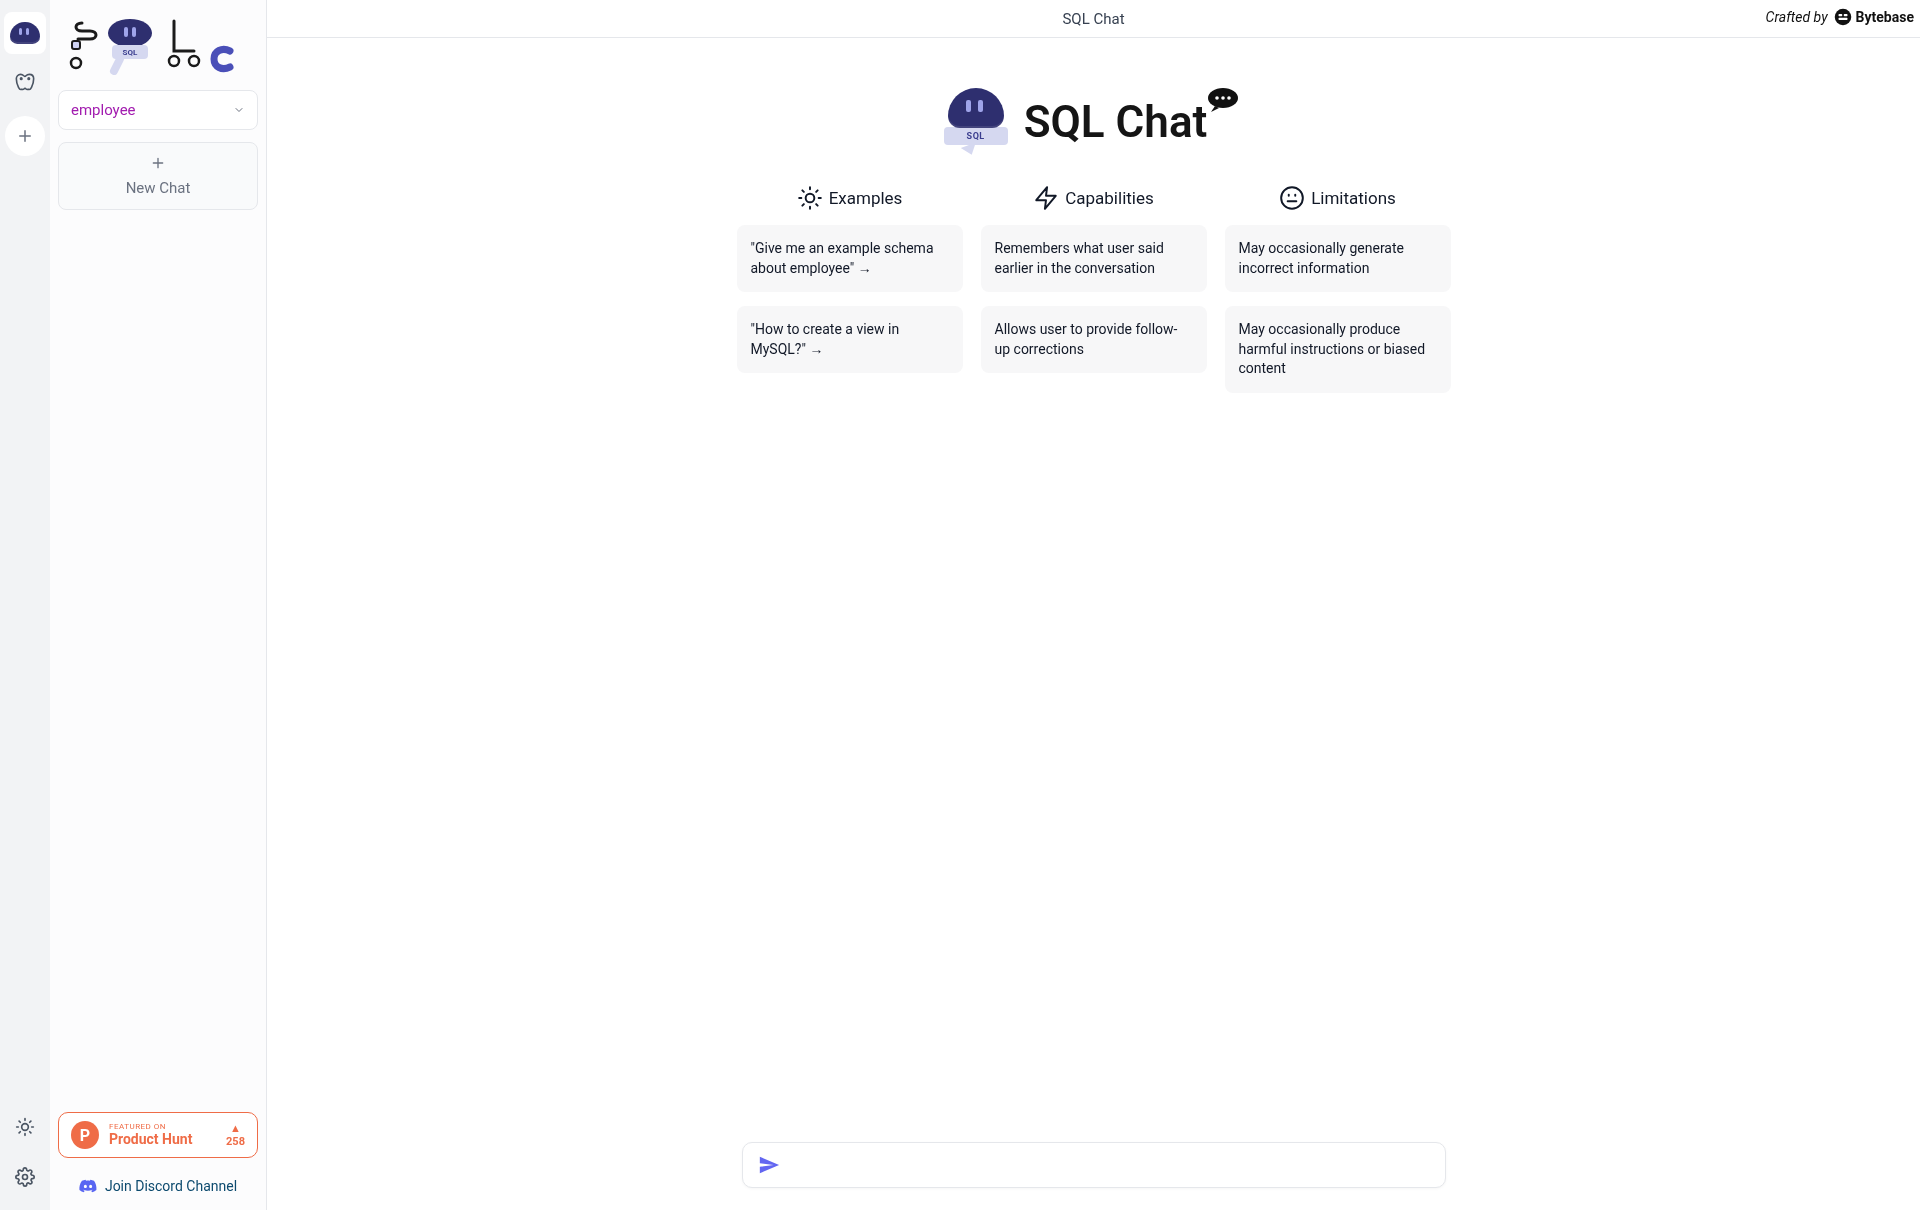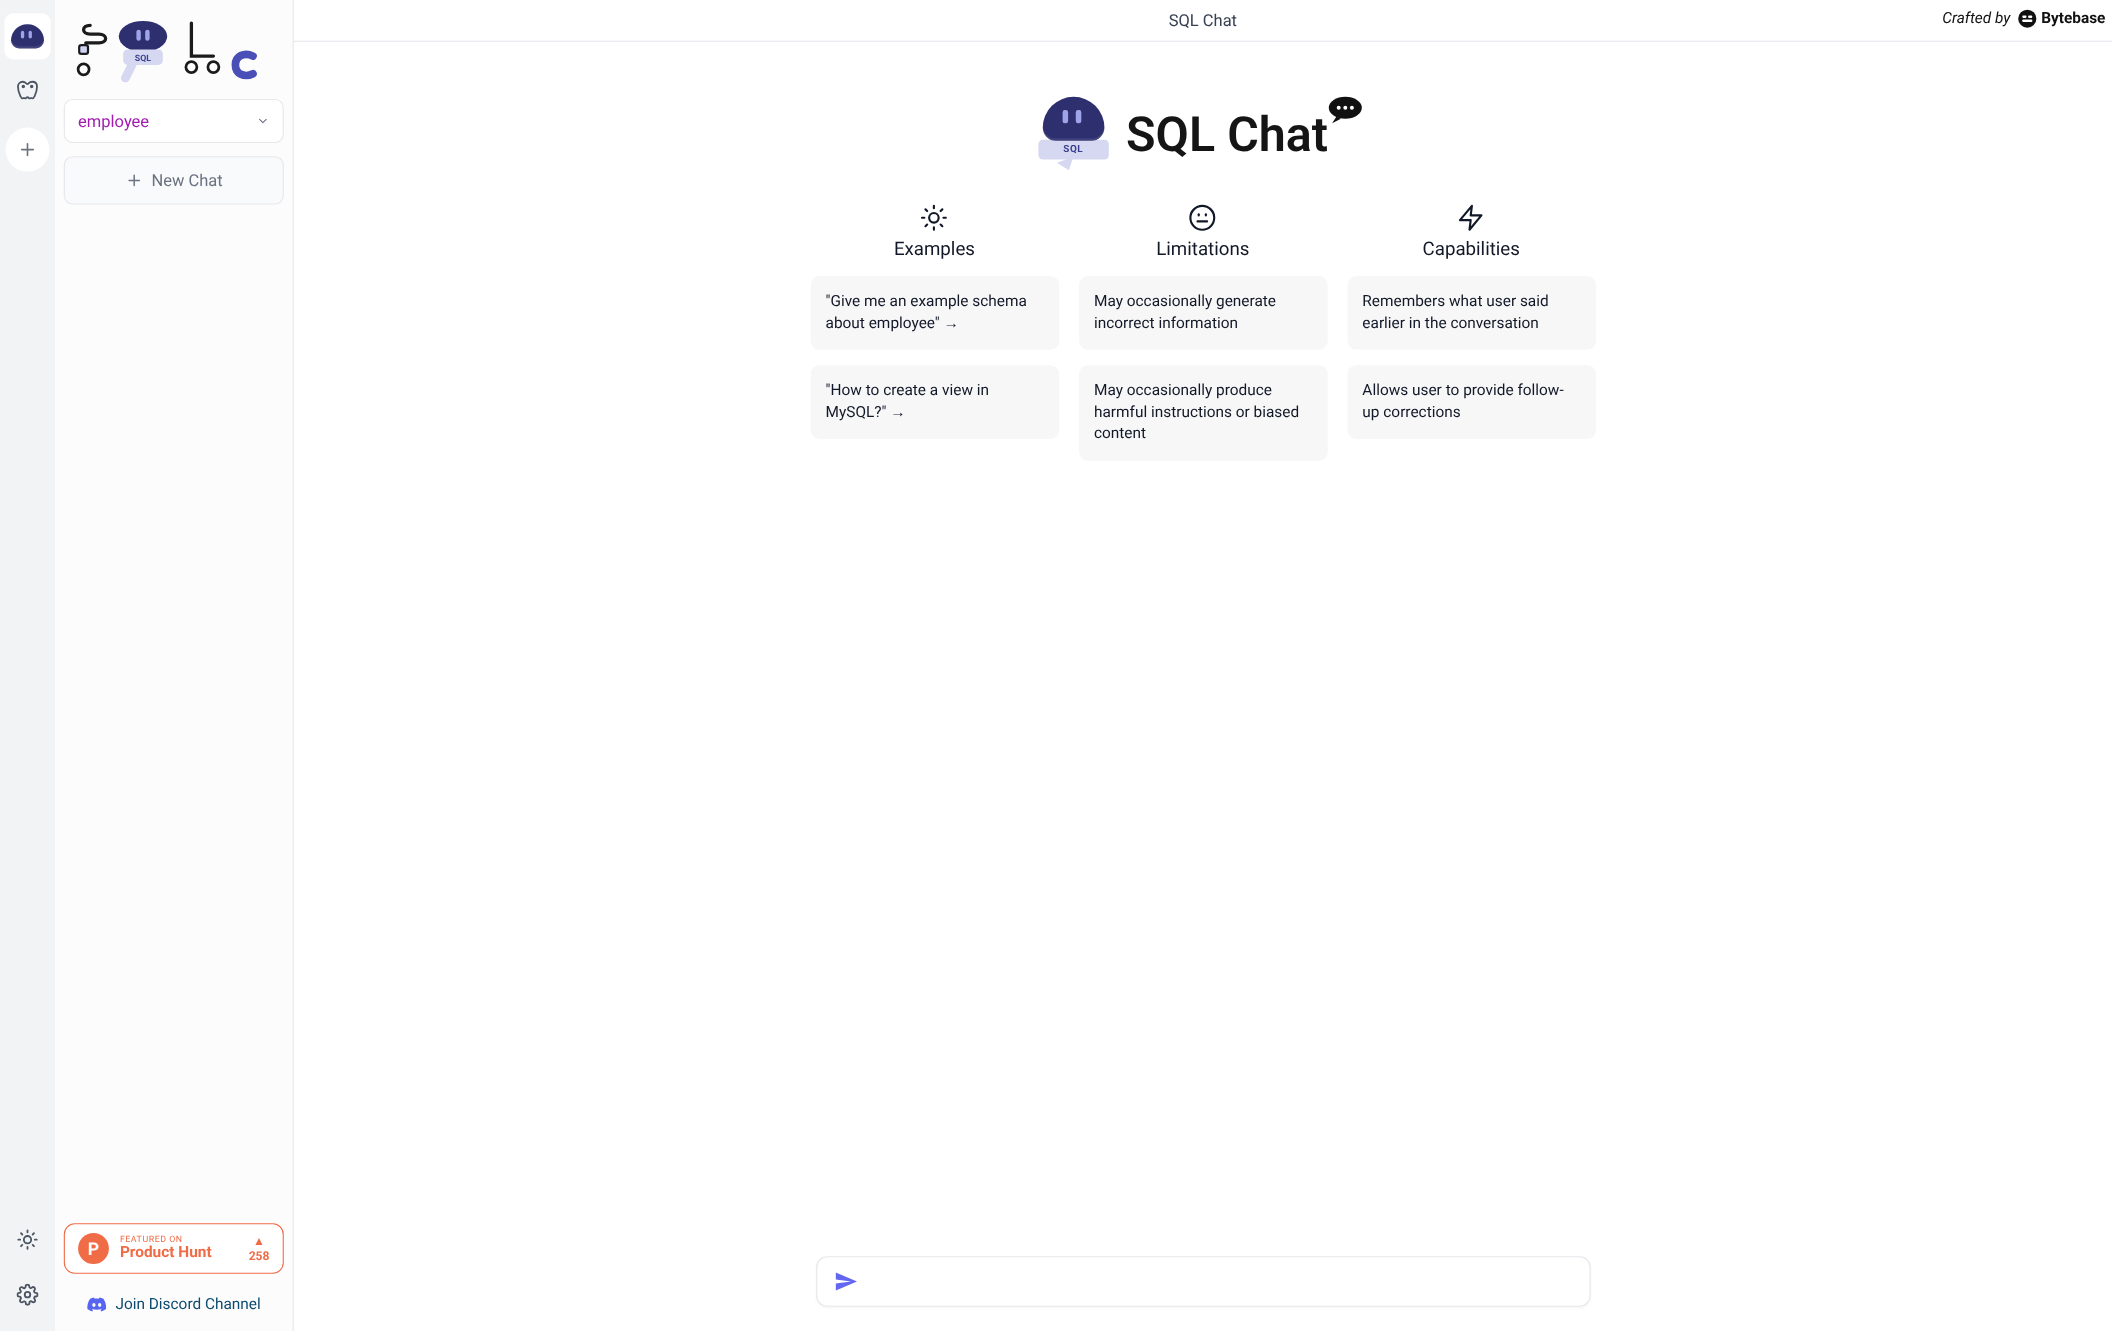--- a/index.html
+++ b/index.html
@@ -84,20 +84,21 @@
       border-radius: 8px;
       background: #f9fafb;
       padding: 12px;
       display: flex;
       align-items: center;
       justify-content: center;
       gap: 8px;
       cursor: pointer;
       color: #6b7280;
       font-size: 15px;
+      flex-direction: column;
     }
     .sidebar-spacer { flex: 1; }
     .ph-badge {
       border: 1px solid #ef6c47;
       border-radius: 10px;
       padding: 8px 12px;
       display: flex;
       align-items: center;
       gap: 10px;
       color: #ef6c47;
@@ -205,21 +206,20 @@
     }
     .col {
       width: 226px;
       display: flex;
       flex-direction: column;
       align-items: center;
       gap: 14px;
     }
     .col-header {
       display: flex;
-      flex-direction: column;
       align-items: center;
       gap: 6px;
       justify-content: space-between;
     }
     .col-title {
       font-size: 17px;
       color: #111827;
     }
     .card {
       background: #f7f7f8;
@@ -459,50 +459,50 @@
         <div class="card clickable">
           <span>"Give me an example schema about employee" →</span>
         </div>
         <div class="card clickable">
           <span>"How to create a view in MySQL?" →</span>
         </div>
       </div>
 
       <div class="col">
         <div class="col-header">
+          <svg width="26" height="26" viewBox="0 0 24 24" fill="none" stroke="#111827" stroke-width="1.8" stroke-linecap="round" stroke-linejoin="round">
+            <polygon points="13 2 3 14 12 14 11 22 21 10 12 10 13 2"></polygon>
+          </svg>
+          <div class="col-title">Capabilities</div>
+        </div>
+        <div class="card">
+          <span>Remembers what user said earlier in the conversation</span>
+        </div>
+        <div class="card">
+          <span>Allows user to provide follow-up corrections</span>
+        </div>
+      </div>
+
+      <div class="col">
+        <div class="col-header">
           <svg width="26" height="26" viewBox="0 0 24 24" fill="none" stroke="#111827" stroke-width="1.8" stroke-linecap="round">
             <circle cx="12" cy="12" r="10"></circle>
             <line x1="8" y1="15" x2="16" y2="15"></line>
             <line x1="9" y1="9" x2="9" y2="10"></line>
             <line x1="15" y1="9" x2="15" y2="10"></line>
           </svg>
           <div class="col-title">Limitations</div>
         </div>
         <div class="card">
           <span>May occasionally generate incorrect information</span>
         </div>
         <div class="card">
           <span>May occasionally produce harmful instructions or biased content</span>
         </div>
       </div>
-
-      <div class="col">
-        <div class="col-header">
-          <svg width="26" height="26" viewBox="0 0 24 24" fill="none" stroke="#111827" stroke-width="1.8" stroke-linecap="round" stroke-linejoin="round">
-            <polygon points="13 2 3 14 12 14 11 22 21 10 12 10 13 2"></polygon>
-          </svg>
-          <div class="col-title">Capabilities</div>
-        </div>
-        <div class="card">
-          <span>Remembers what user said earlier in the conversation</span>
-        </div>
-        <div class="card">
-          <span>Allows user to provide follow-up corrections</span>
-        </div>
-      </div>
     </div>
   </div>
 
   <div class="composer">
     <div class="send-btn">
       <svg width="22" height="22" viewBox="0 0 24 24" fill="#6366f1">
         <path d="M2 21l21-9L2 3v7l15 2-15 2v7z"></path>
       </svg>
     </div>
   </div>

